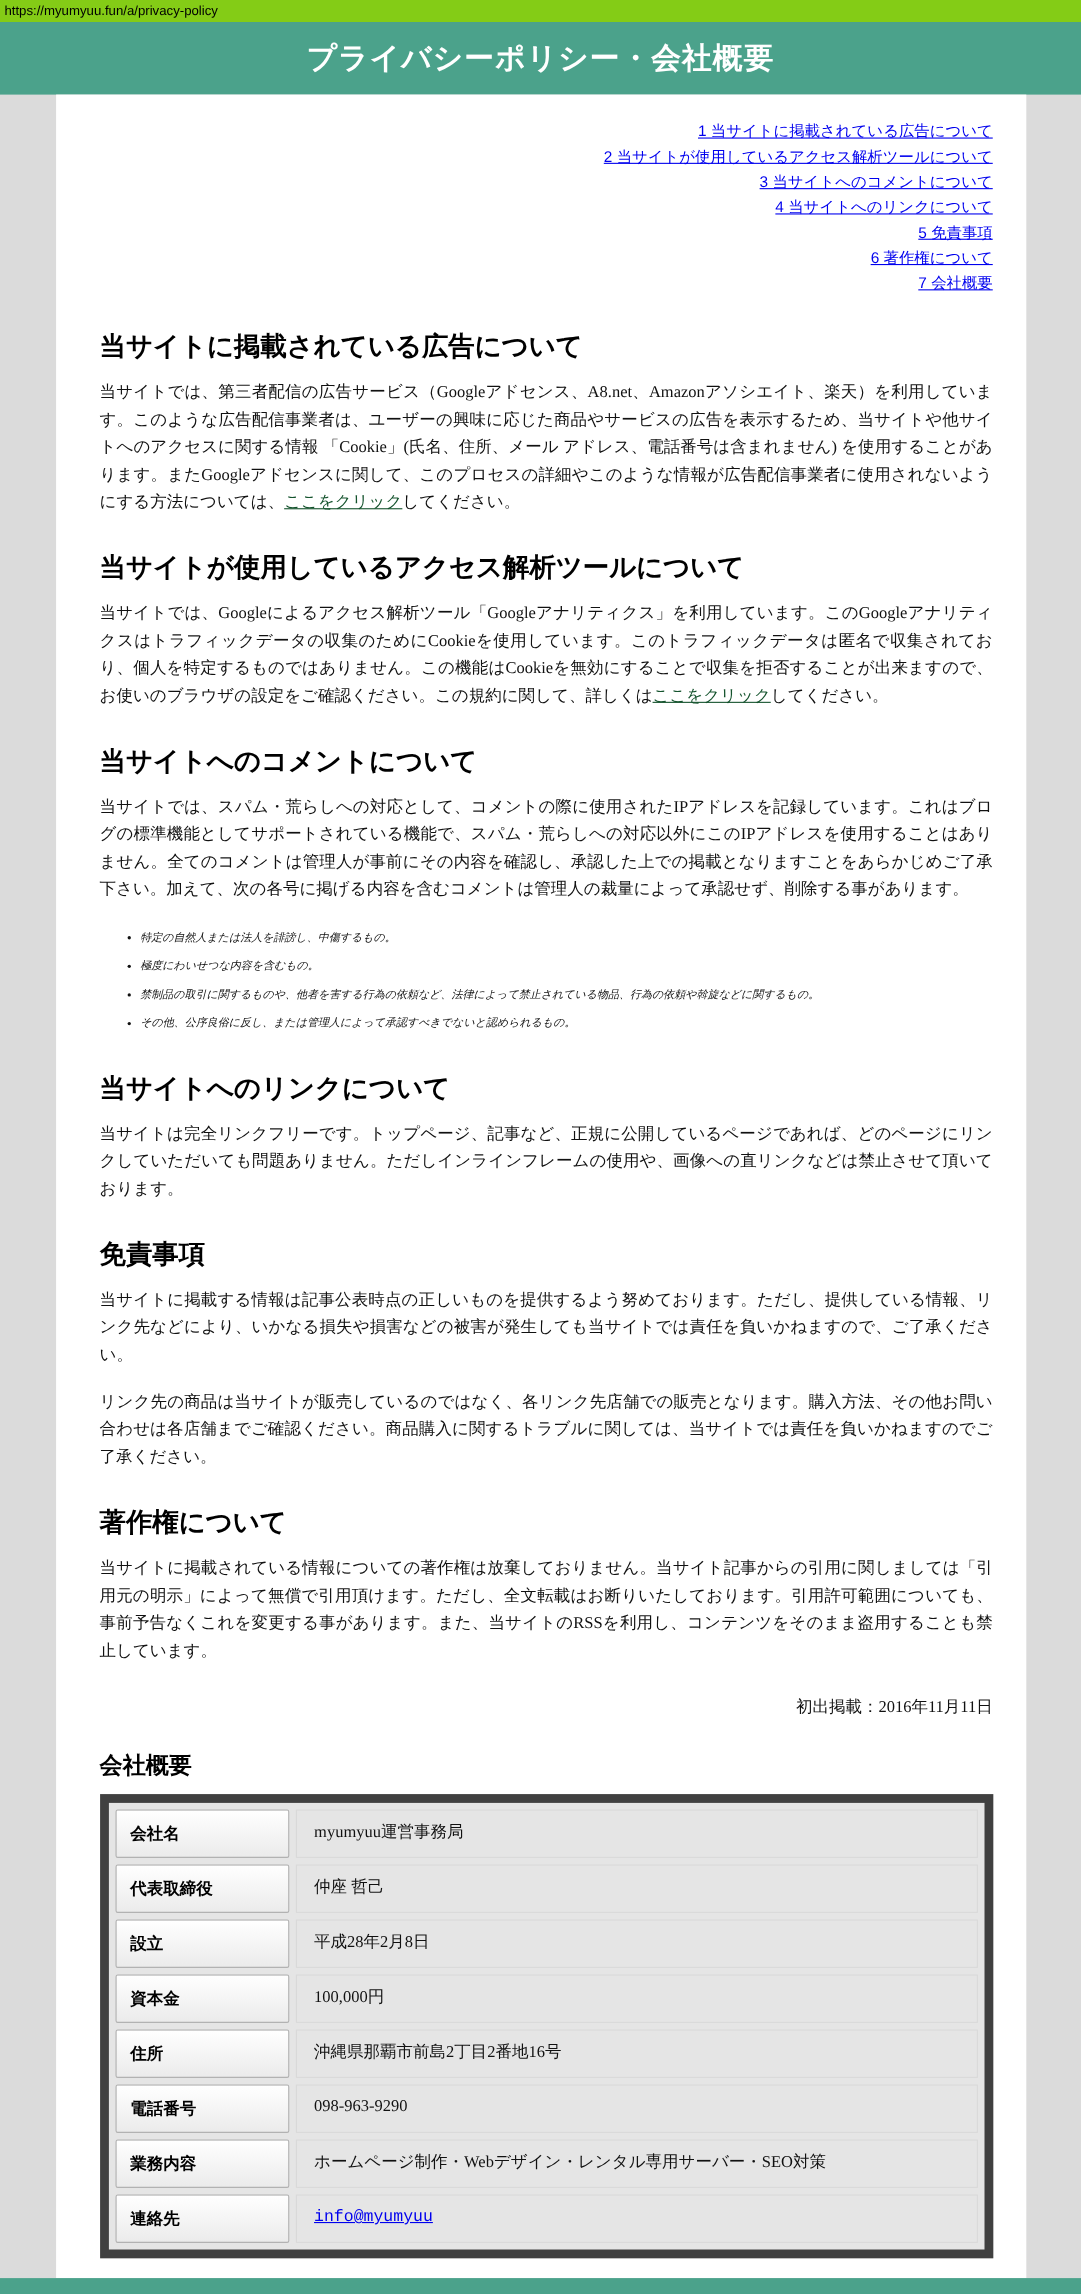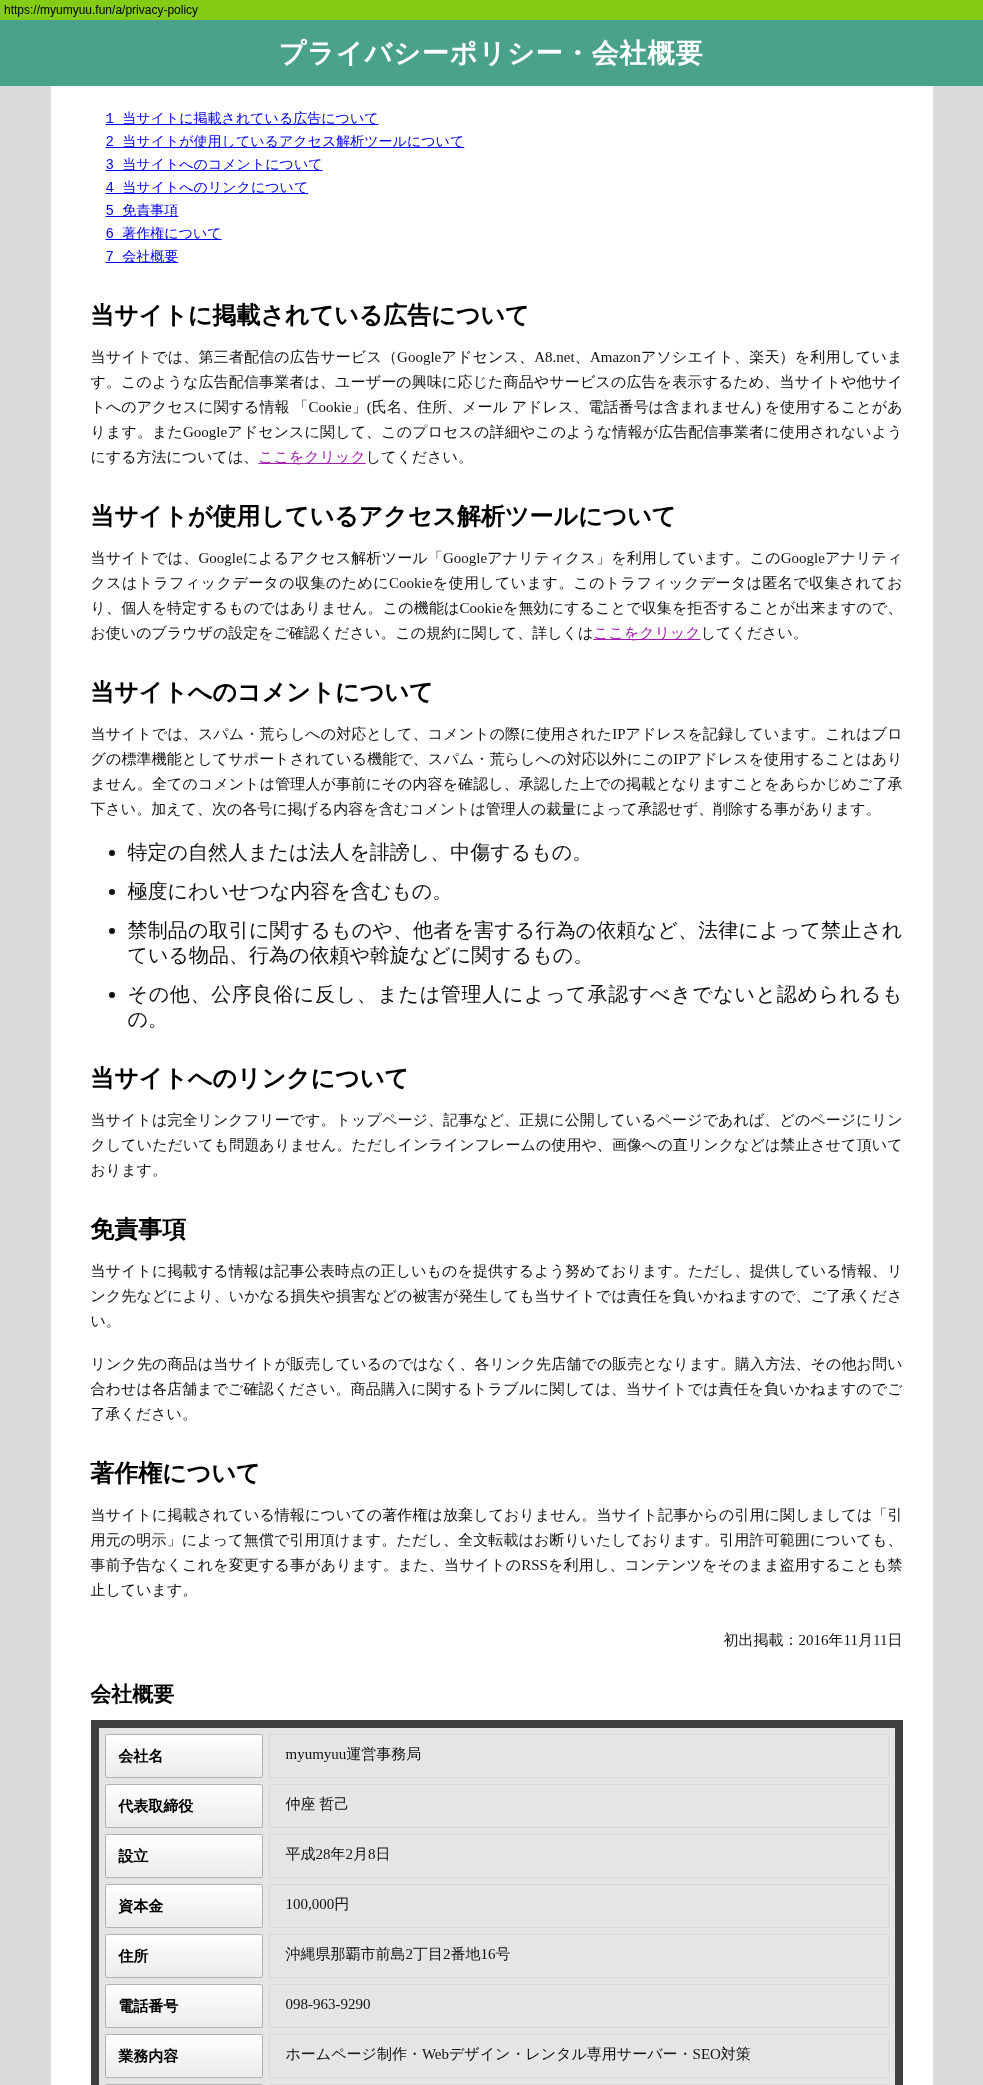--- a/index.html
+++ b/index.html
@@ -36,23 +36,24 @@
   
   .page {
     width: 882px;
     margin: 0 auto;
     background: #ffffff;
     box-sizing: border-box;
     padding: 14px 30px 18px 40px;
   }
   .toc {
     margin: 8px 0 26px 15px;
-    font-family: Liberation Mono, monospace;
+    font-family: Liberation Sans, sans-serif;
     font-size: 14px;
     line-height: 23px;
+    text-align: right;
   }
   .toc a {
     color: #0000ee;
     text-decoration: underline;
   }
   h2 {
     font: bold 24px "Liberation Sans", sans-serif;
     color: #000;
     margin: 30px 0 14px 0;
   }
@@ -62,33 +63,34 @@
     margin: 30px 0 12px 0;
   }
   p.body-text {
     font-family: "Liberation Serif", serif;
     font-size: 15px;
     line-height: 25px;
     text-align: justify;
     margin: 14px 0 18px 0;
   }
   a.inline-link {
-    color: #a21caf;
+    color: #14532d;
     text-decoration: underline;
   }
   ul.rules-list {
     margin: 18px 0 24px 0;
     padding-left: 37px;
   }
   ul.rules-list li {
     font-family: "Liberation Serif", serif;
-    font-size: 20px;
+    font-size: 10px;
     line-height: 25px;
     text-align: justify;
-    margin: 14px 0;
+    margin: 1px 0;
+    font-style: italic;
   }
   .date-note {
     text-align: right;
     font-family: "Liberation Serif", serif;
     font-size: 15px;
     margin: 28px 0 6px 0;
   }
   
   table.company-table {
     width: 100%;

